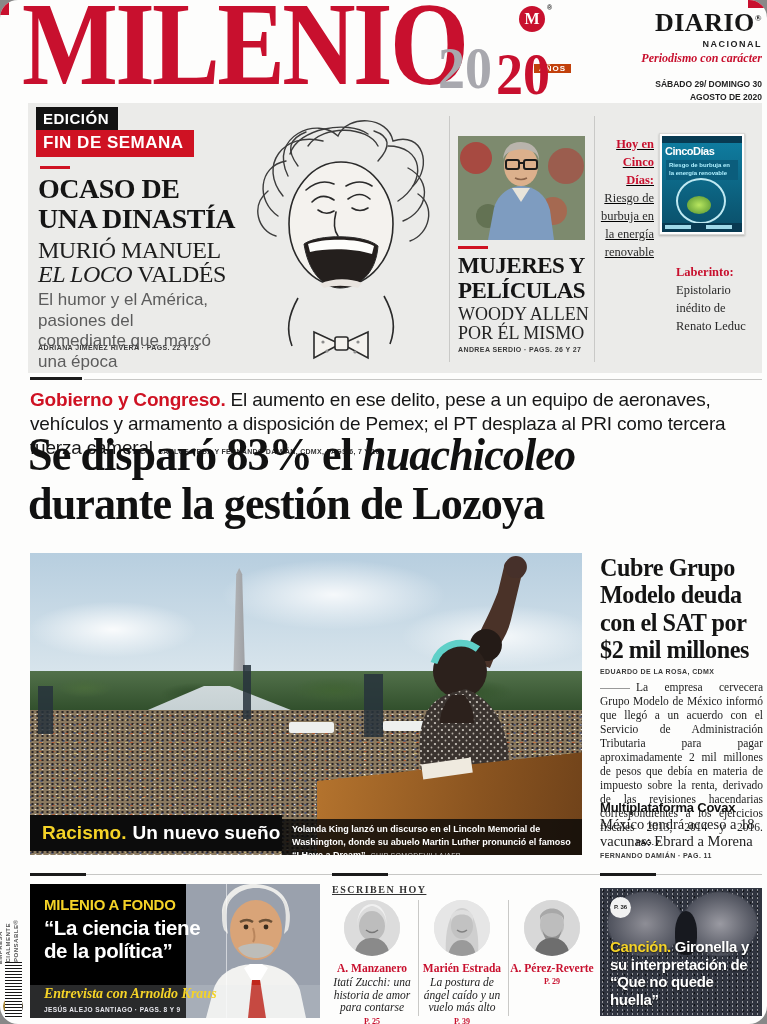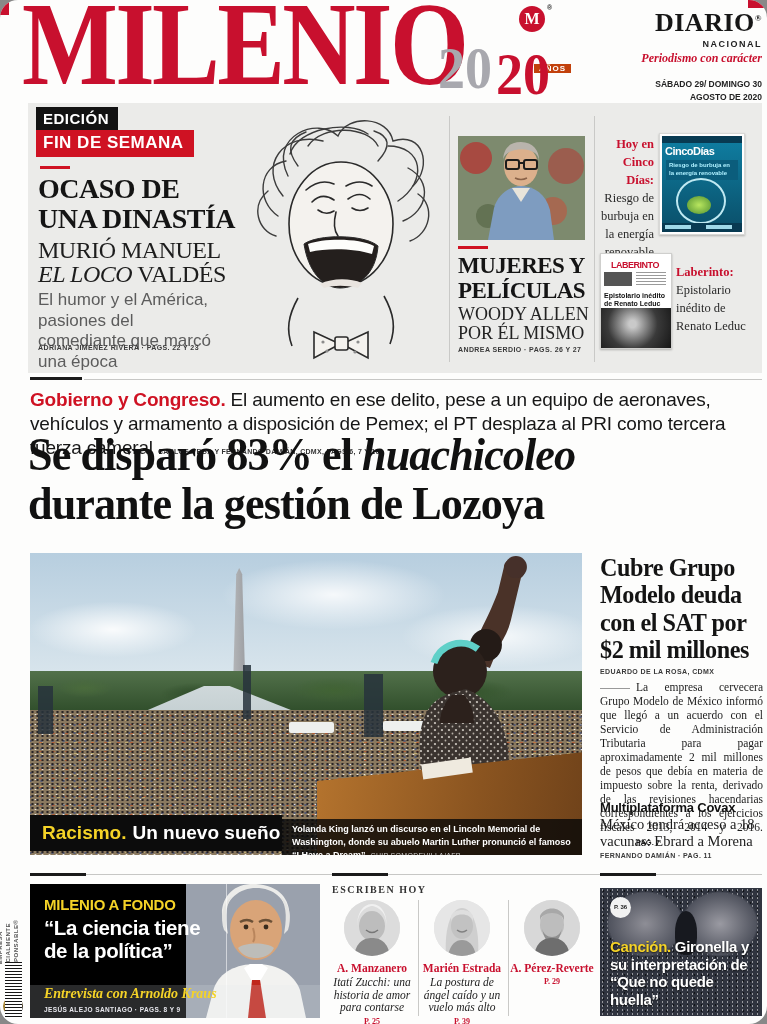--- a/index.html
+++ b/index.html
@@ -155,21 +155,21 @@
   .fondo{left:30px;top:884px;width:290px;height:134px;background:#000000;overflow:hidden;}
   .fondo-k{position:absolute;left:14px;top:12px;font:bold 15px "Liberation Sans",sans-serif;color:#f5d327;letter-spacing:-.2px;}
   .fondo-q{position:absolute;left:14px;top:32px;font:bold 20.5px "Liberation Sans",sans-serif;color:#fff;
            line-height:1.13;letter-spacing:-.4px;}
   .fondo-band{position:absolute;left:0;bottom:0;width:100%;height:33px;background:rgba(230,232,238,.18);}
   .fondo-sub{position:absolute;left:14px;bottom:16px;font:bold italic 14px "Liberation Serif",serif;color:#f5d327;}
   .fondo-by{position:absolute;left:14px;bottom:5px;color:#e8e8ee;font:bold 6.5px "Liberation Sans",sans-serif;letter-spacing:.4px;}
   .fondo-line{position:absolute;left:196px;top:0;width:1px;height:100%;background:rgba(255,255,255,.55);}
 
   
-  .esc-h{left:332px;top:884px;font:bold 10px "Liberation Serif",serif;color:#333;letter-spacing:1.5px;}
+  .esc-h{left:332px;top:884px;font:bold 10px "Liberation Serif",serif;color:#333;letter-spacing:1.5px;text-decoration:underline;}
   .esc-col{top:900px;width:84px;text-align:center;}
   .esc-av{width:56px;height:56px;border-radius:50%;overflow:hidden;margin:0 auto;background:#e3e3e3;}
   .esc-name{margin-top:6px;font:bold 11.5px "Liberation Serif",serif;color:#c8102e;}
   .esc-txt{margin-top:2px;font:italic 11.5px "Liberation Serif",serif;color:#222;line-height:1.1;}
   .esc-pg{margin-top:3px;font:bold 8px "Liberation Serif",serif;color:#c8102e;}
 
   
   .cancion{left:600px;top:888px;width:162px;height:128px;background:#262a35;overflow:hidden;}
   .can-art{position:absolute;left:0;top:0;width:100%;height:100%;background-color:#30343f;
      background-image:
@@ -294,47 +294,37 @@
     <div>PELÍCULAS</div>
   </div>
   <div class="abs cine-sub">
     <div>WOODY ALLEN</div>
     <div>POR ÉL MISMO</div>
   </div>
   <div class="abs byline" style="left:458px;top:346px;">ANDREA SERDIO · PAGS. 26 Y 27</div>
 
   <div class="abs vdiv" style="left:594px;top:116px;height:246px;"></div>
 
-  <div class="abs" style="left:600px;top:134px;width:54px;text-align:right;">
+  <div class="abs" style="left:600px;top:134px;width:54px;text-align:right;text-decoration:underline;">
     <span class="side-k">Hoy en Cinco Días:</span>
     <span class="side-t">Riesgo de burbuja en la energía renovable</span>
   </div>
   <div class="abs cd-cover">
     <div class="cd-in">
       <div class="cd-top"></div>
       <div class="cd-mast">CincoDías</div>
       <div class="cd-head">Riesgo de burbuja en la energía renovable</div>
       <div class="cd-bulb"></div>
       <div class="cd-bot">
           <i style="left:3px;"></i>
           <i style="left:44px;"></i>
         </div>
     </div>
   </div>
 
-  <div class="abs lab-cover">
-    <div class="lab-mast">LABERINTO</div>
-    <div class="lab-lines" style="left:35px;top:18px;width:30px;height:14px;"></div>
-    <div class="lab-pic"></div>
-    <div class="lab-head">
-      <div>Epistolario inédito</div>
-      <div>de Renato Leduc</div>
-    </div>
-    <div class="lab-photo"></div>
-  </div>
   <div class="abs" style="left:676px;top:262px;width:86px;">
     <span class="side-k">Laberinto:</span>
     <span class="side-t">Epistolario inédito de Renato Leduc</span>
   </div>
 
   <div class="abs bdash" style="left:30px;top:377px;width:52px;"></div>
   <div class="abs hrule" style="left:84px;top:379px;width:678px;"></div>
   <div class="abs kick">
     <b>Gobierno y Congreso.</b><span> El aumento en ese delito, pese a un equipo de aeronaves, vehículos y armamento a disposición de Pemex; el PT desplaza al PRI como tercera fuerza cameral </span><span class="kb">CARLOS VEGA Y FERNANDO DAMIÁN, CDMX, PAGS 6, 7 Y 10</span>
   </div>

